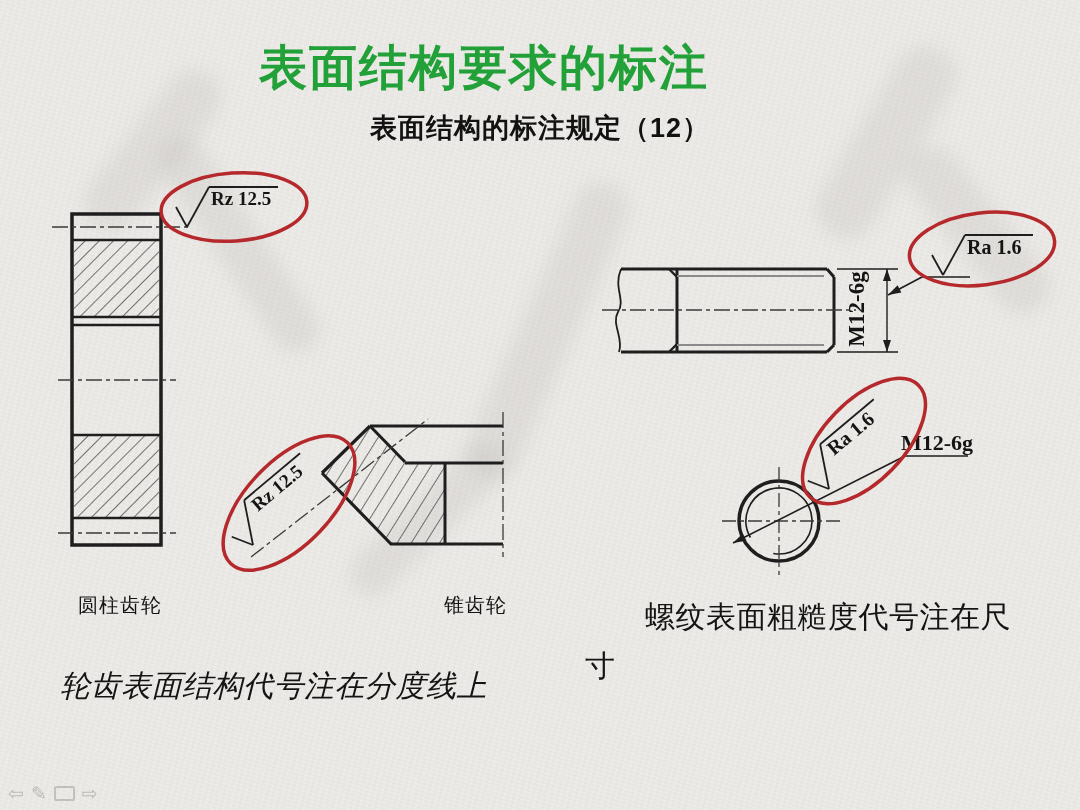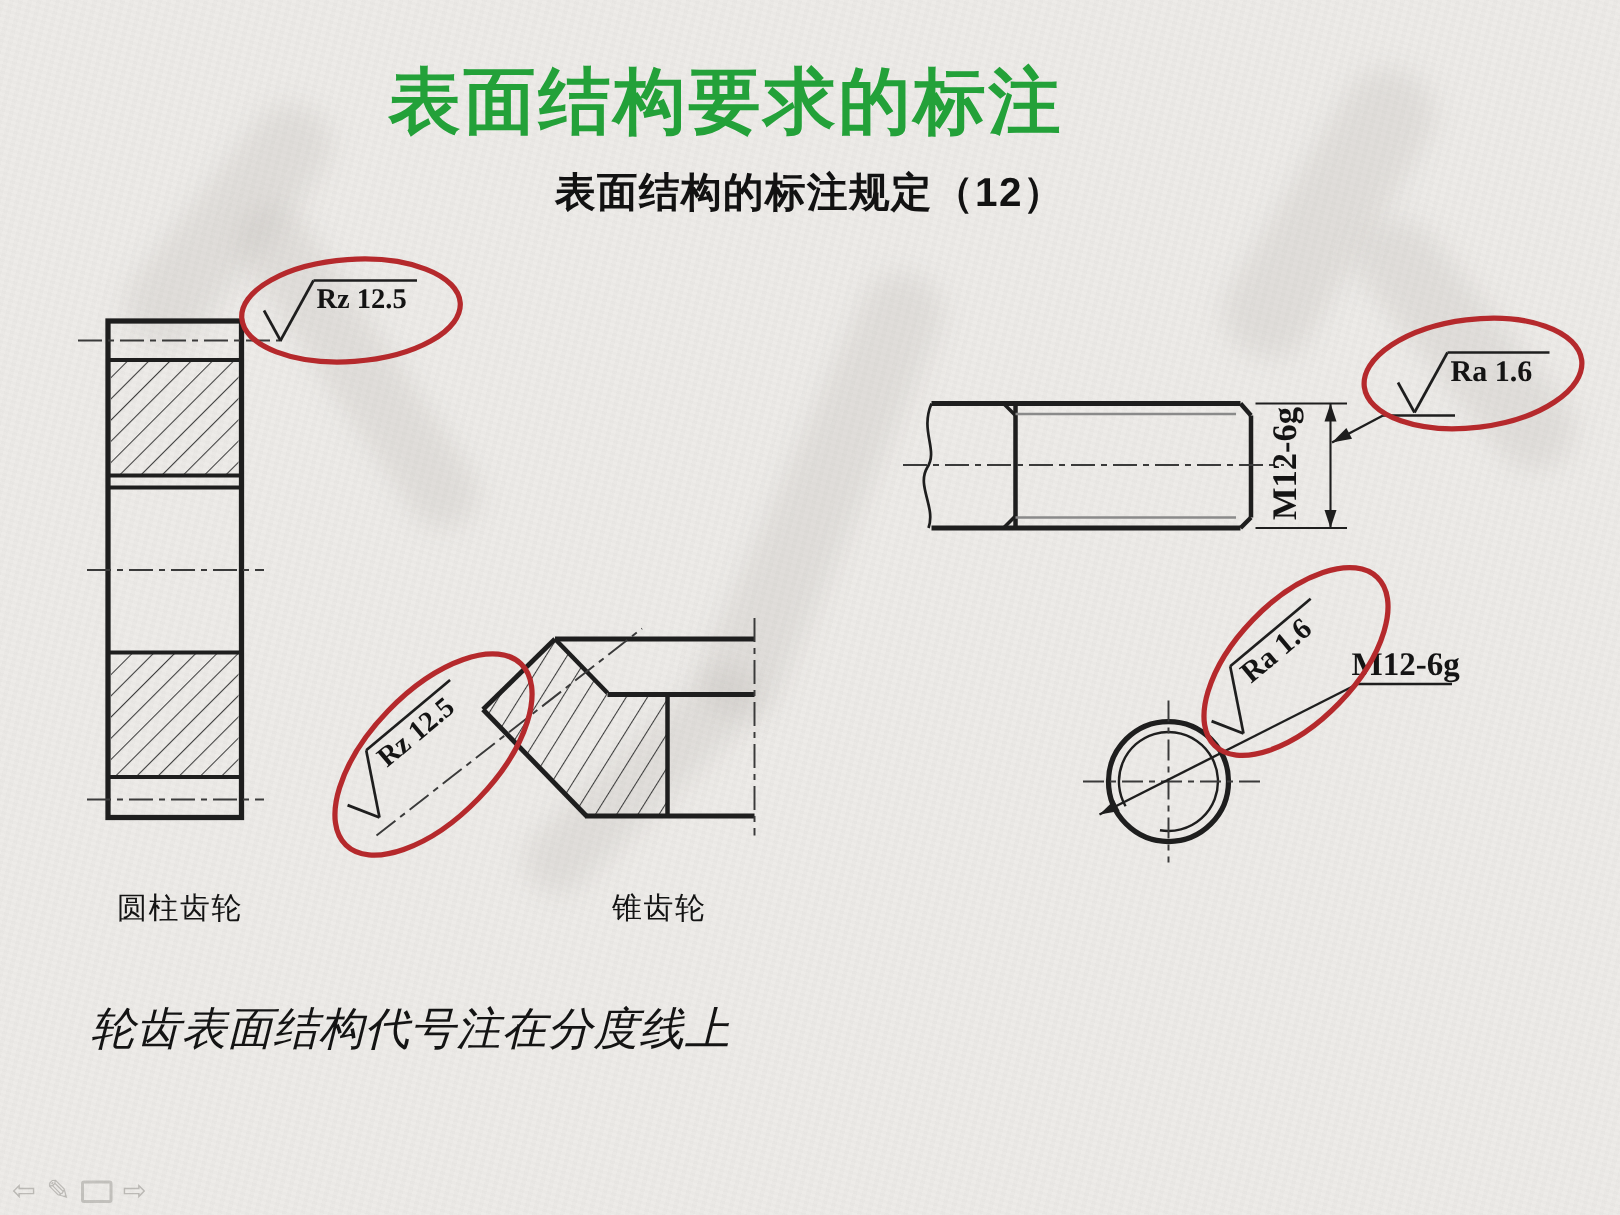--- a/index.html
+++ b/index.html
@@ -176,24 +176,25 @@
   <g transform="translate(829,489) rotate(-40)" stroke="#1e1e1e" stroke-width="1.8" fill="none">
     <line x1="0" y1="0" x2="-11" y2="-20"></line>
     <line x1="0" y1="0" x2="22" y2="-40"></line>
     <line x1="22" y1="-40" x2="92" y2="-40"></line>
     <text x="25" y="-22" stroke="none" fill="#141414" font-family="Liberation Serif, serif" font-size="20" font-weight="bold">Ra 1.6</text>
   </g>
   <ellipse cx="864" cy="441" rx="78" ry="40" transform="rotate(-46 864 441)" fill="none" stroke="#b5292c" stroke-width="3.5"></ellipse>
 </svg>
 
 <div class="fig-label" style="left:78px;top:592px;">圆柱齿轮</div>
-<div class="fig-label" style="left:408px;top:592px;">锥齿轮</div>
+<div class="fig-label" style="left:444px;top:592px;">锥齿轮</div>
 
 <div class="caption" style="left:60px;top:666px;font-style:italic;">轮齿表面结构代号注在分度线上</div>
 <div class="caption caption-right" style="left:585px;top:592px;width:450px;">
+  <div style="text-indent:2em;">螺纹表面粗糙度代号注在尺寸</div>
 </div>
 
 <div class="presenter">
   <span>⇦</span>
   <span>✎</span>
   <span class="box-icon"></span>
   <span>⇨</span>
 </div>
 
 </body></html>

